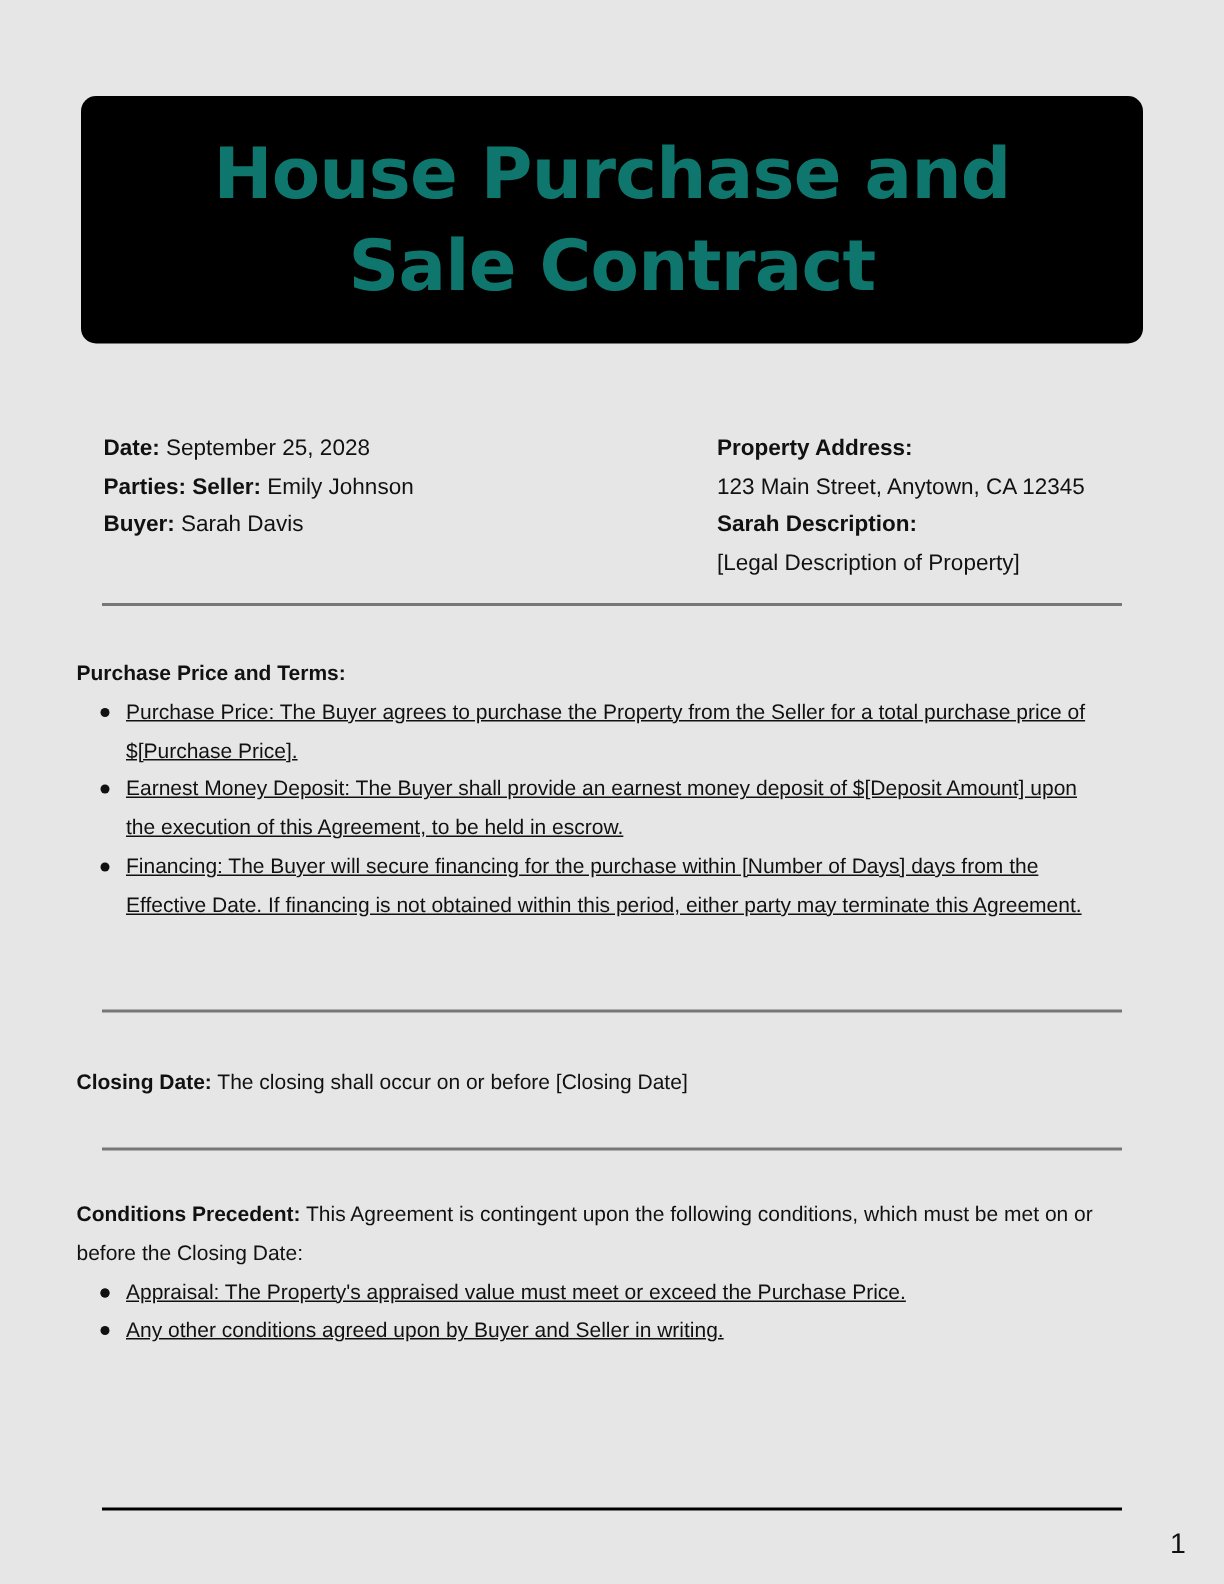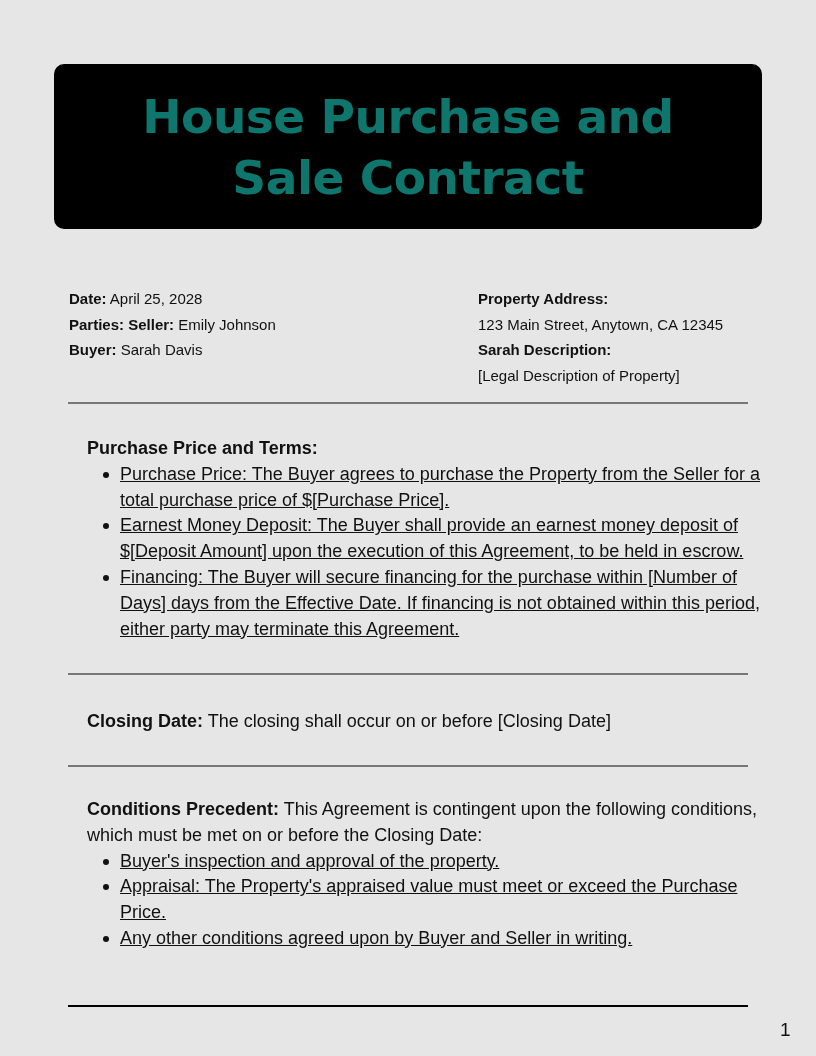--- a/index.html
+++ b/index.html
@@ -24,39 +24,39 @@
       letter-spacing: -0.5px;
       width: 560px;
     }
     .info { position: absolute; top: 286px; font-size: 15px; line-height: 25.7px; }
     .info.left { left: 69px; }
     .info.right { left: 478px; }
     .info .row { white-space: nowrap; }
     b { font-weight: bold; }
     .rule { position: absolute; left: 68px; width: 680px; height: 2px; background: #777; }
     .rule.dark { background: #000; }
-    .section { position: absolute; left: 87px; width: 680px; font-size: 18px; line-height: 25.8px; }
+    .section { position: absolute; left: 51px; width: 680px; font-size: 14px; line-height: 25.8px; }
     .section ul { margin: 0; padding: 0 0 0 33px; text-decoration: underline; }
     .section li { list-style: none; position: relative; }
     .section li .bullet {
       position: absolute; left: -17px; top: 10px;
       width: 6px; height: 6px; border-radius: 50%; background: #111;
     }
     .page-num { position: absolute; left: 780px; top: 1019px; font-size: 19px; color: #111; }
   </style>
 </head>
 <body>
 
 <div class="header">
   <h1>House Purchase and Sale Contract</h1>
 </div>
 
 <div class="info left">
   <div class="row">
-    <b>Date:</b><span> April 25, 2028</span>
+    <b>Date:</b><span> September 25, 2028</span>
   </div>
   <div class="row">
     <b>Parties: Seller:</b><span> Emily Johnson</span>
   </div>
   <div class="row">
     <b>Buyer:</b><span> Sarah Davis</span>
   </div>
 </div>
 
 <div class="info right">
@@ -83,21 +83,21 @@
   <b>Closing Date:</b><span> The closing shall occur on or before [Closing Date]</span>
 </div>
 
 <div class="rule" style="top:765px;"></div>
 
 <div class="section" style="top:797px;">
   <div>
     <b>Conditions Precedent:</b><span> This Agreement is contingent upon the following conditions, which must be met on or before the Closing Date:</span>
   </div>
   <ul>
-    <li><span class="bullet"></span><span>Buyer's inspection and approval of the property.</span></li>
+    <li><span class="bullet"></span></li>
     <li><span class="bullet"></span><span>Appraisal: The Property's appraised value must meet or exceed the Purchase Price.</span></li>
     <li><span class="bullet"></span><span>Any other conditions agreed upon by Buyer and Seller in writing.</span></li>
   </ul>
 </div>
 
 <div class="rule dark" style="top:1005px;"></div>
 
 <div class="page-num">1</div>
 
 </body></html>

